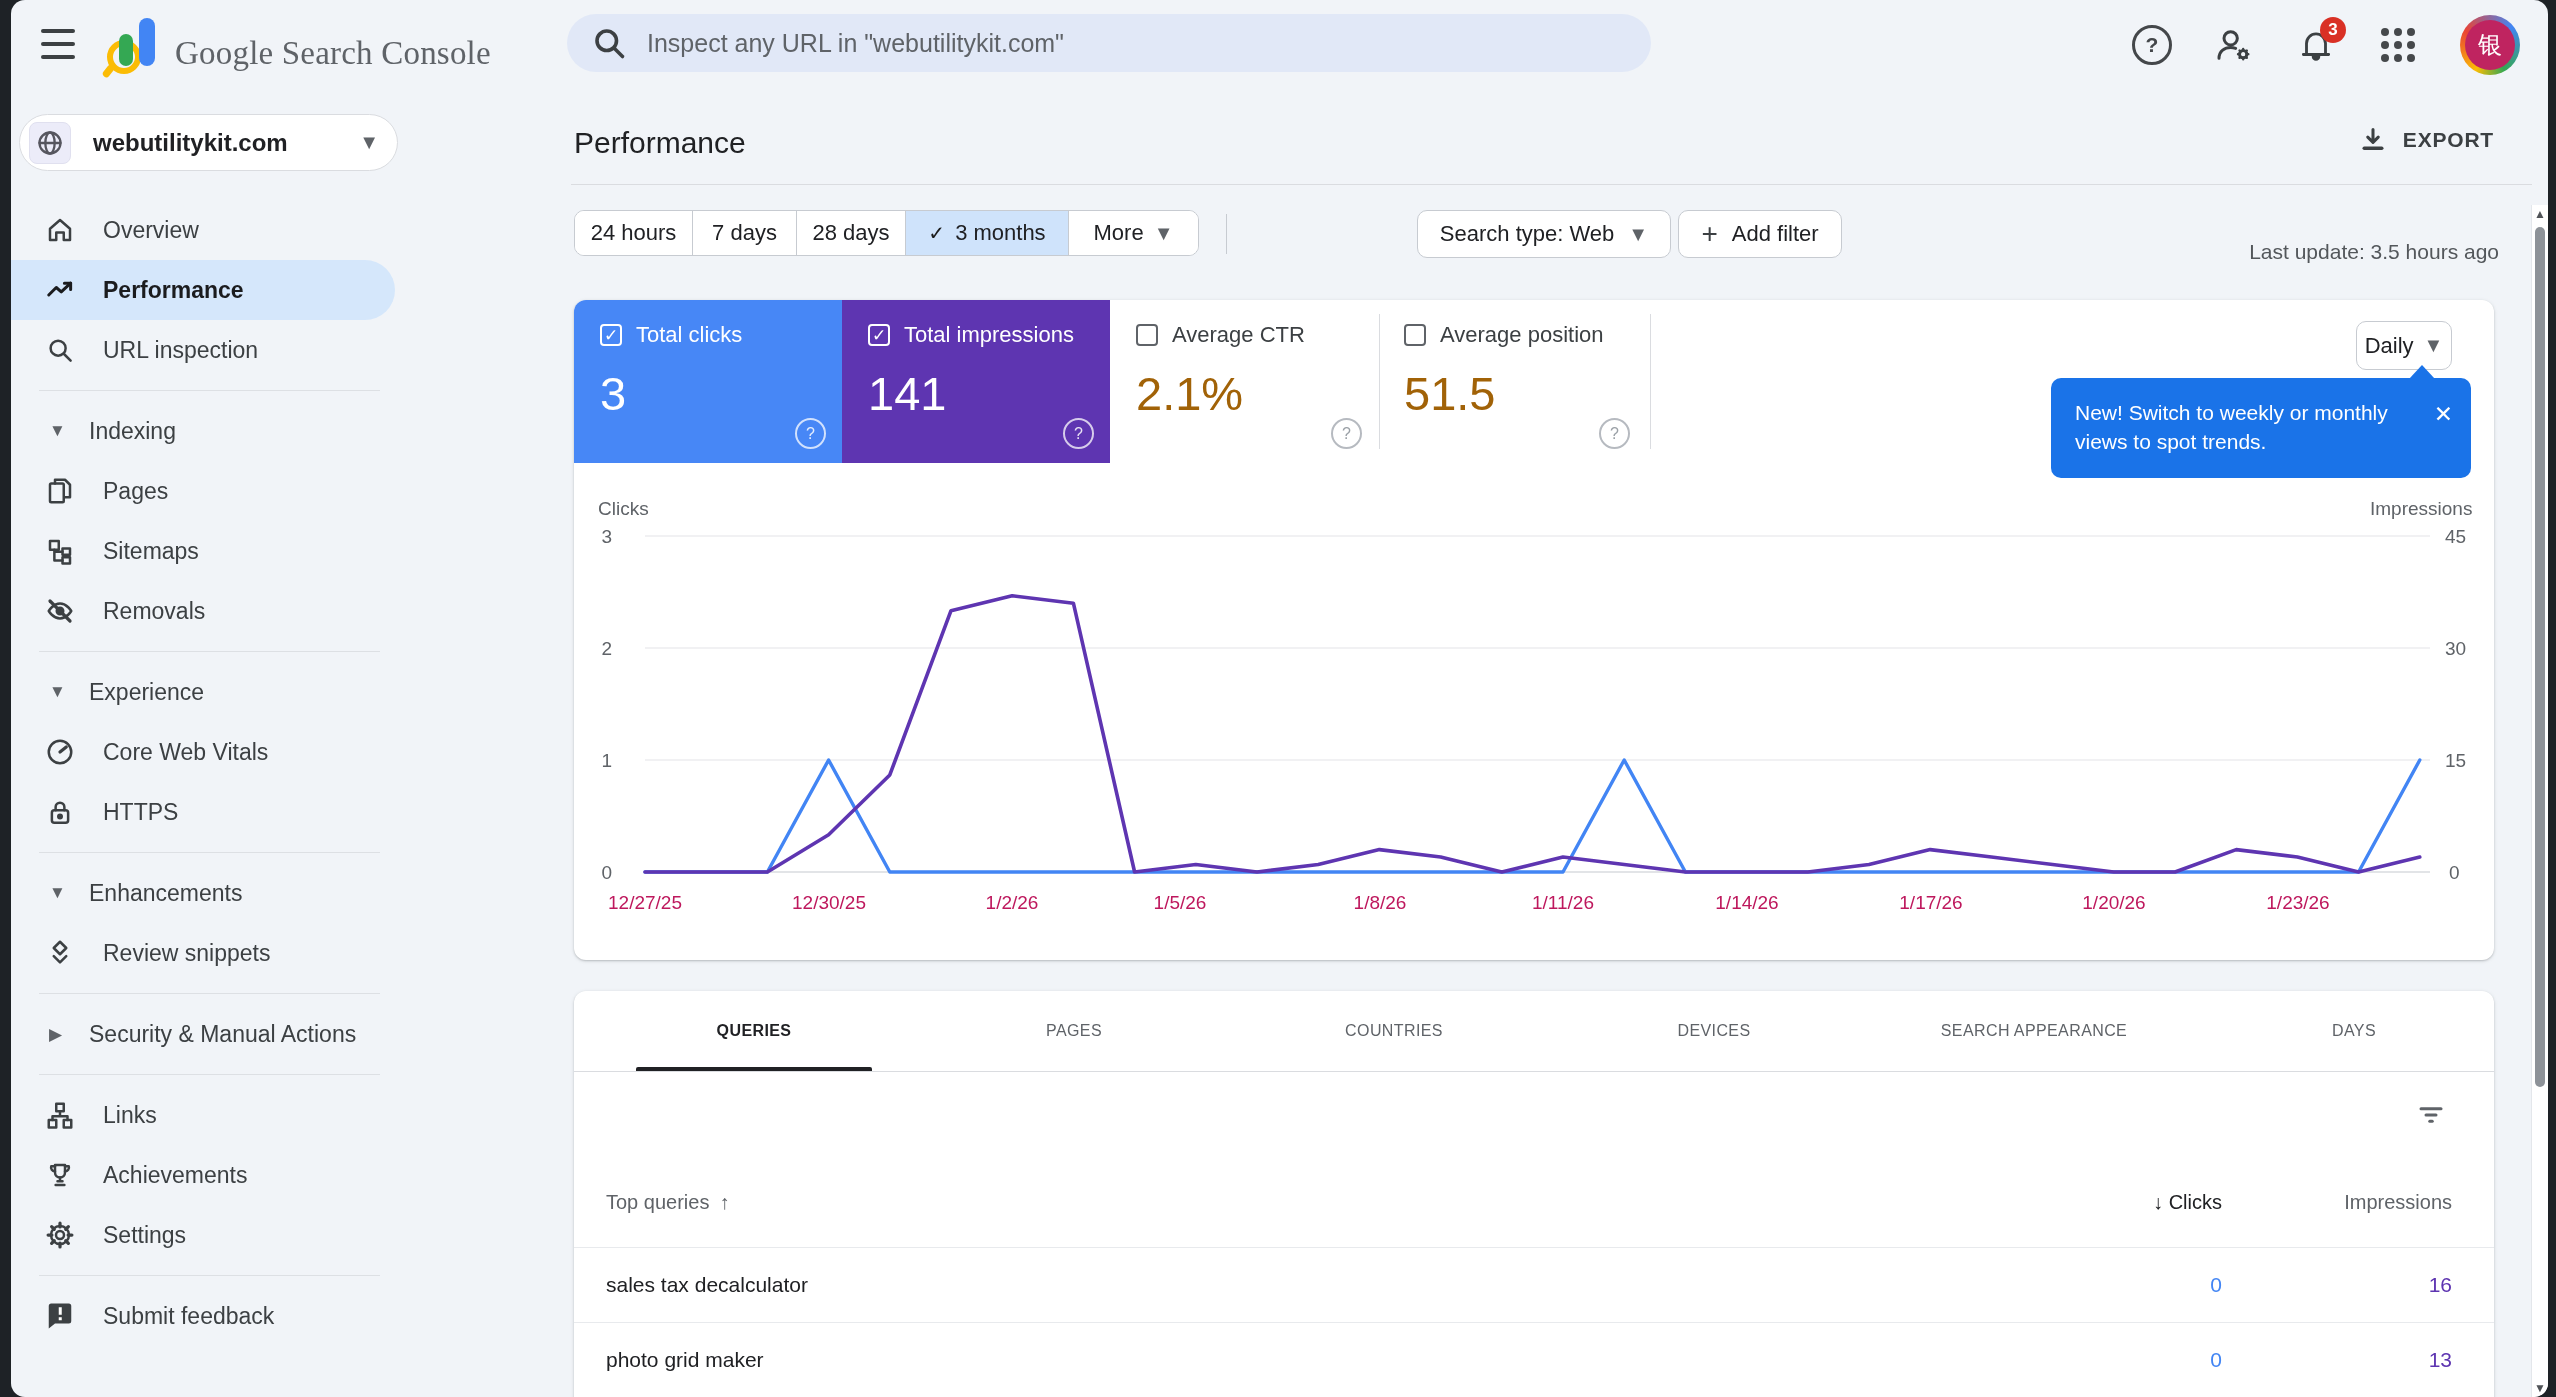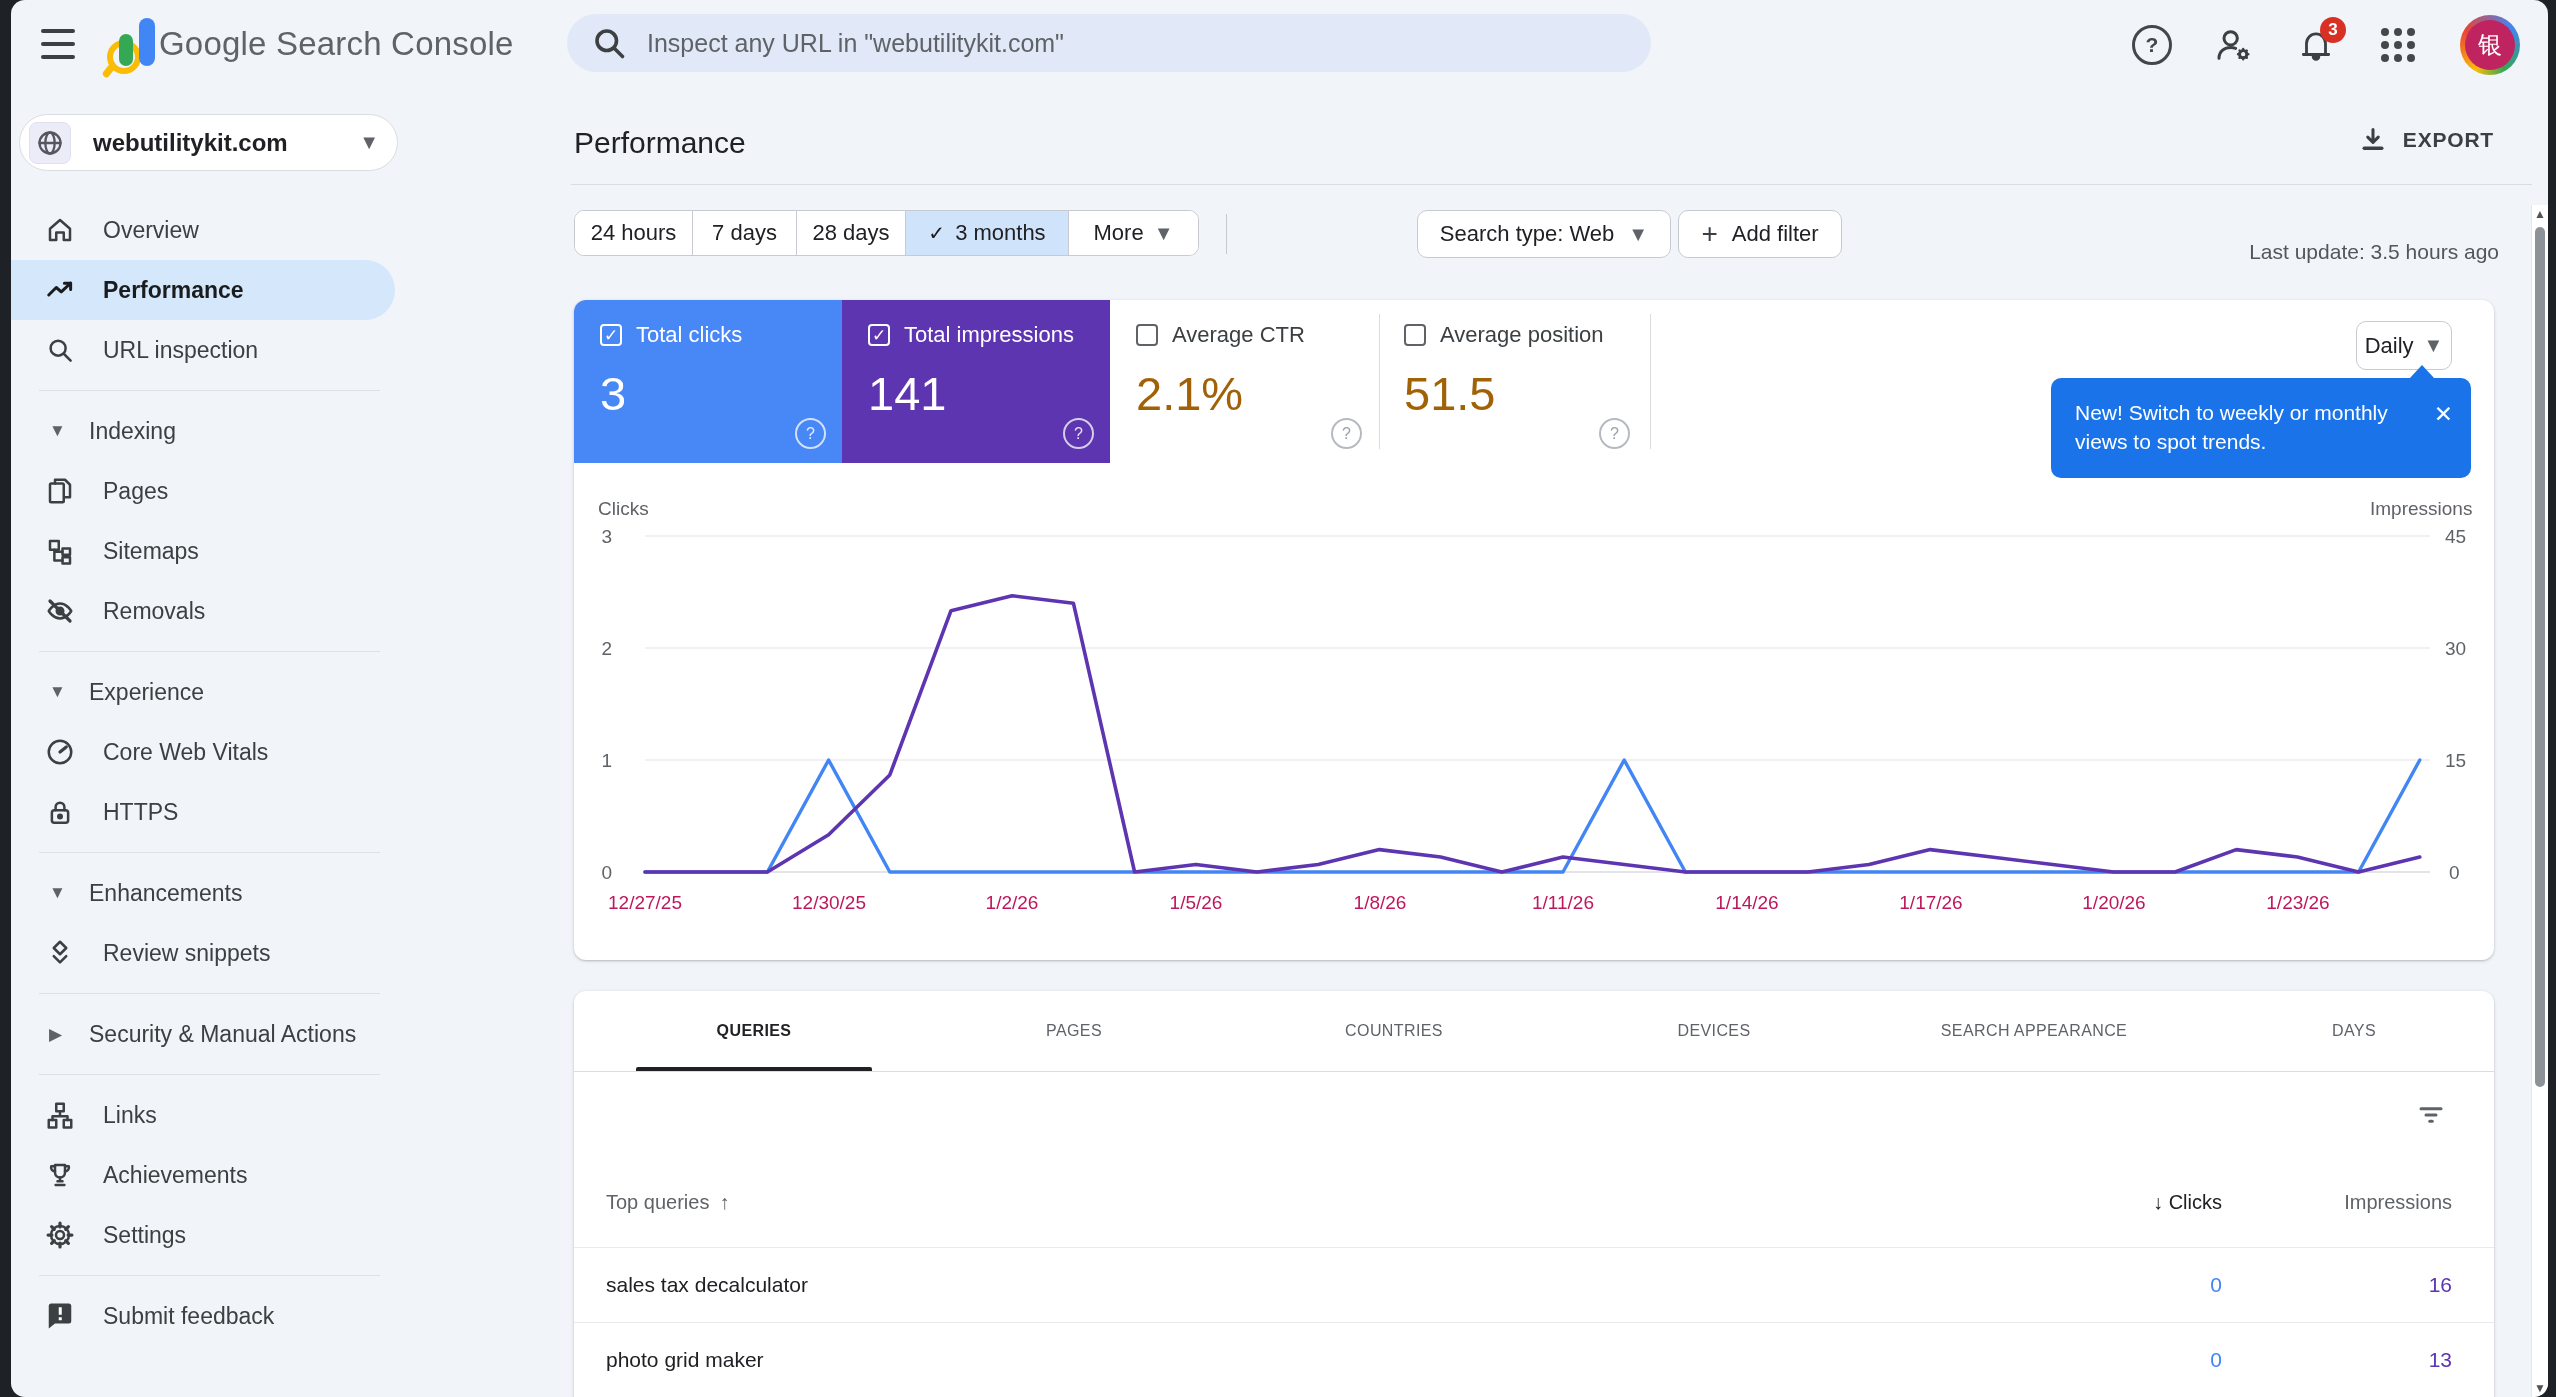--- a/index.html
+++ b/index.html
@@ -4,21 +4,21 @@
 <style>
   html,body{margin:0;padding:0;}
   body{font-family:"Liberation Sans","DejaVu Sans",sans-serif;background:#1e2226;}
   .stage{position:relative;width:2556px;height:1397px;background:#1e2226;overflow:hidden;}
   .app{position:absolute;left:11px;top:0;width:2537px;height:1397px;background:#f1f4f8;border-radius:14px;overflow:hidden;}
 
   
   .topbar{position:absolute;left:0;top:0;right:0;height:90px;display:flex;align-items:center;}
   .hamburger{position:absolute;left:30px;top:29px;width:34px;height:30px;display:flex;flex-direction:column;justify-content:space-between;cursor:pointer;}
   .hamburger span{display:block;height:4px;background:#3c4043;border-radius:2px;}
-  .logo{position:absolute;left:96px;top:16px;display:flex;align-items:center;}
+  .logo{position:absolute;left:96px;top:16px;display:flex;align-items:flex-end;gap:16px;font-family:Liberation Serif, serif;}
   .logo-mark{position:relative;width:52px;height:56px;}
   .logo-bar-blue{position:absolute;right:4px;top:2px;width:16px;height:48px;background:#4285f4;border-radius:8px;}
   .logo-bar-green{position:absolute;left:12px;top:18px;width:14px;height:32px;background:#34a853;border-radius:7px;}
   .logo-lens{position:absolute;left:0px;top:24px;width:22px;height:22px;border:6px solid #fbbc05;border-radius:50%;background:transparent;}
   .logo-handle{position:absolute;left:-2px;top:48px;width:7px;height:14px;background:#fbbc05;border-radius:4px;transform:rotate(38deg);}
   .logo-text{font-size:33px;color:#5f6368;letter-spacing:.2px;}
   .searchbar{position:absolute;left:556px;top:14px;width:1084px;height:58px;background:#e1e8f7;border-radius:29px;display:flex;align-items:center;padding:0 14px 0 24px;box-sizing:border-box;}
   .searchbar input{flex:1;border:none;outline:none;background:transparent;font-size:25px;color:#3c4043;font-family:inherit;}
   .searchbar input::placeholder{color:#5f6368;opacity:1;}
   .search-glyph{width:36px;height:36px;margin-right:18px;}
@@ -447,21 +447,21 @@
       <div class="tick" style="left:10px;top:450px;width:28px;text-align:right">1</div>
       <div class="tick" style="left:10px;top:562px;width:28px;text-align:right">0</div>
       <div class="tick" style="left:1871px;top:226px">45</div>
       <div class="tick" style="left:1871px;top:338px">30</div>
       <div class="tick" style="left:1871px;top:450px">15</div>
       <div class="tick" style="left:1875px;top:562px">0</div>
 
       <div class="xlabel" style="left:71px">12/27/25</div>
       <div class="xlabel" style="left:255px">12/30/25</div>
       <div class="xlabel" style="left:438px">1/2/26</div>
-      <div class="xlabel" style="left:622px">1/5/26</div>
+      <div class="xlabel" style="left:606px">1/5/26</div>
       <div class="xlabel" style="left:806px">1/8/26</div>
       <div class="xlabel" style="left:989px">1/11/26</div>
       <div class="xlabel" style="left:1173px">1/14/26</div>
       <div class="xlabel" style="left:1357px">1/17/26</div>
       <div class="xlabel" style="left:1540px">1/20/26</div>
       <div class="xlabel" style="left:1724px">1/23/26</div>
 
       <svg class="chart-svg" width="1920" height="660" viewBox="0 0 1920 660">
         <line x1="71" y1="236" x2="1856" y2="236" stroke="#ececef" stroke-width="1.5"></line>
         <line x1="71" y1="348" x2="1856" y2="348" stroke="#ececef" stroke-width="1.5"></line>

